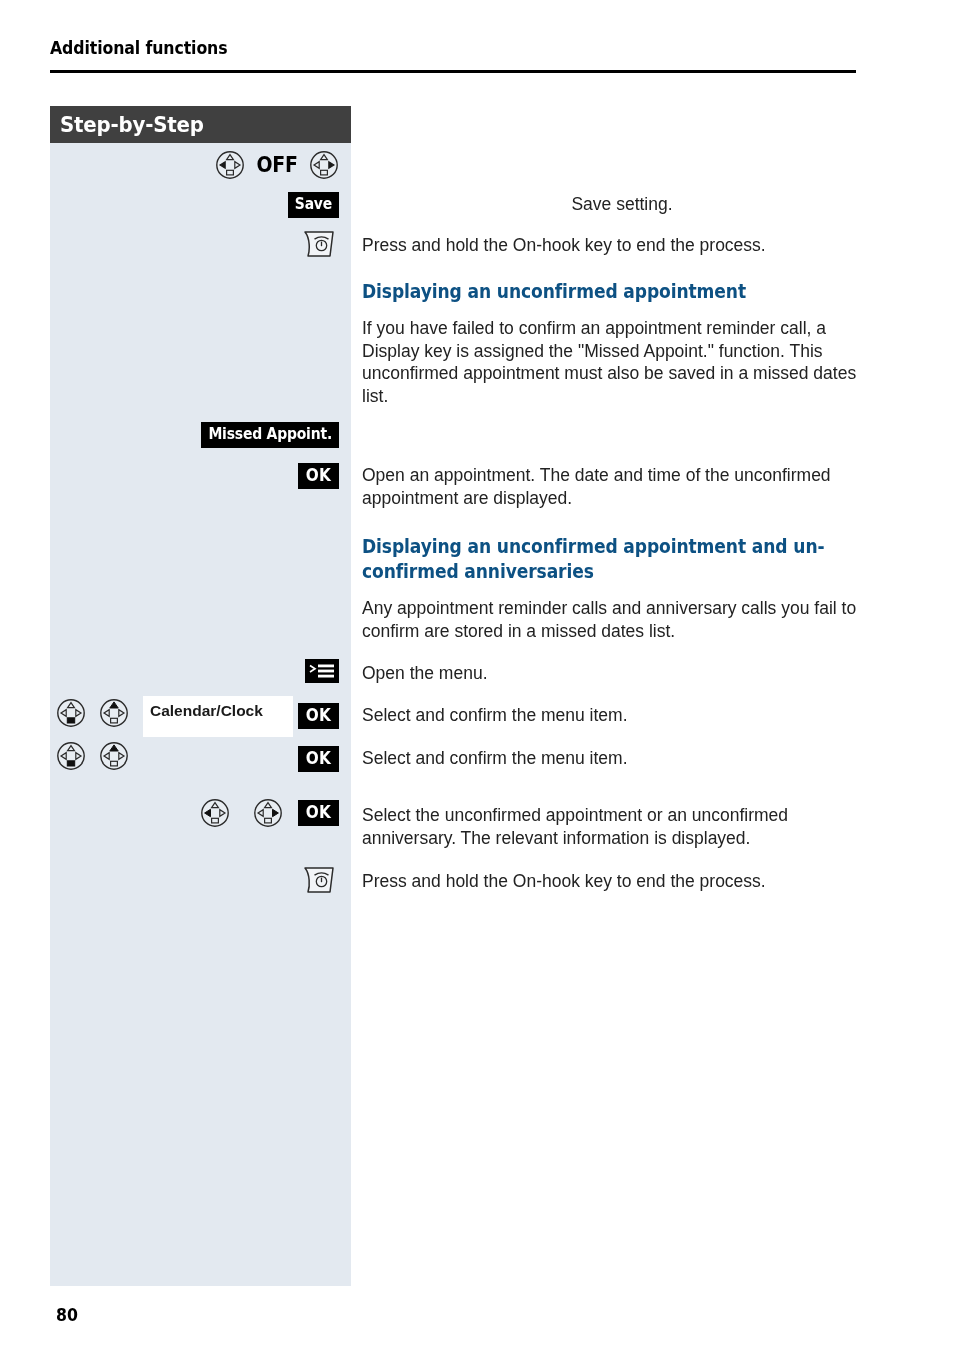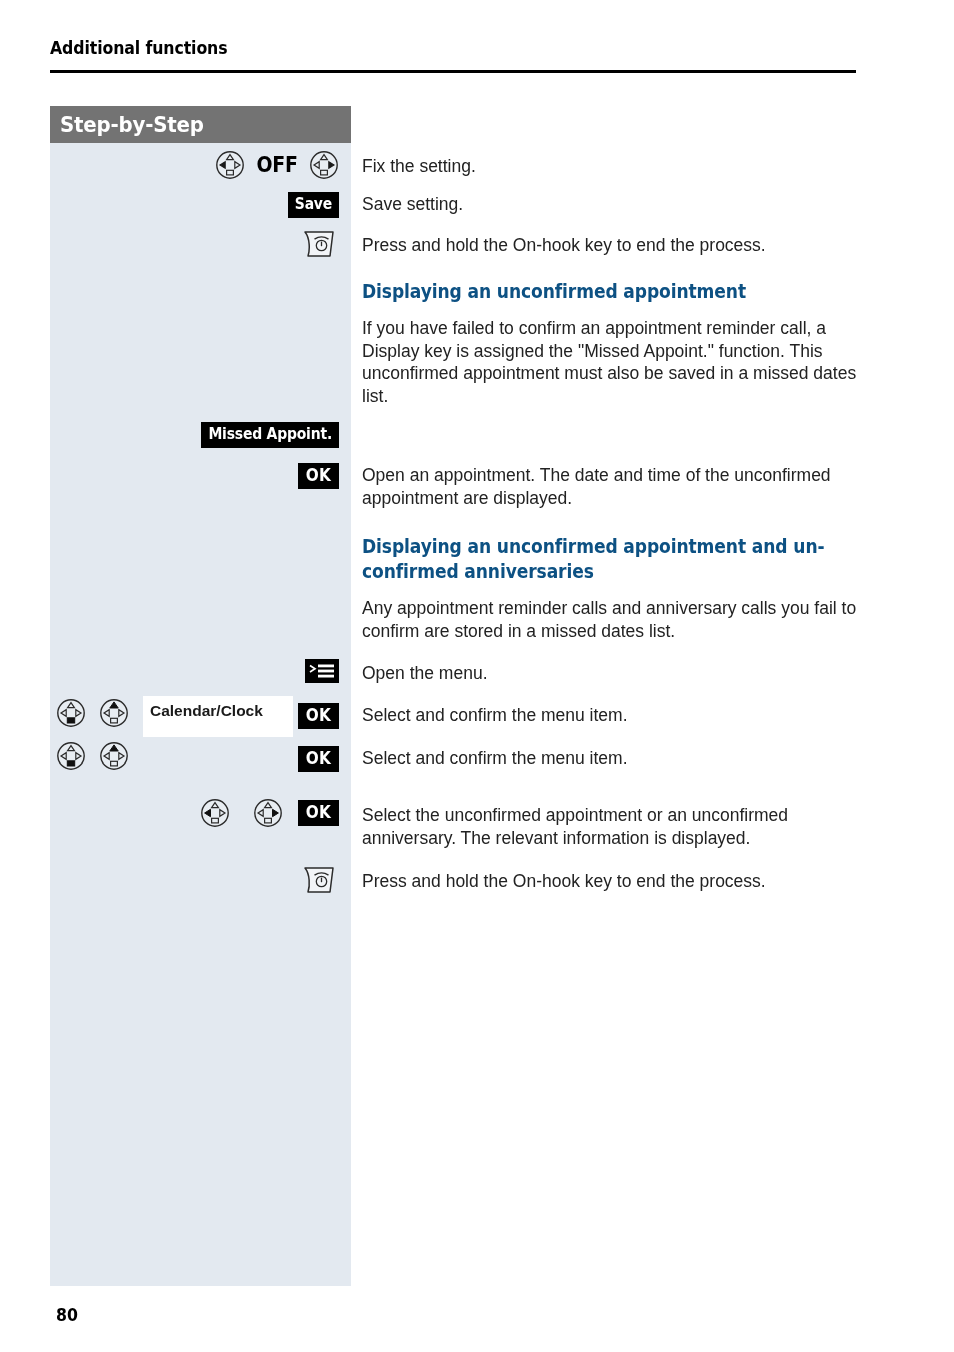--- a/index.html
+++ b/index.html
@@ -36,21 +36,21 @@
   .sbs-panel {
     position: absolute;
     left: 50px; top: 106px;
     width: 301px; height: 1180px;
     background: #e3e9f0;
   }
   .sbs-header {
     position: absolute;
     left: 50px; top: 106px;
     width: 301px; height: 37px;
-    background: #737373;
+    background: #404040;
   }
   .sbs-header-label {
     position: absolute;
     left: 10px; top: 6px;
     font-family: "DejaVu Sans Condensed", "Liberation Sans Narrow", "Liberation Sans", sans-serif;
     font-weight: bold;
     font-size: 22px;
     color: #ffffff;
     letter-spacing: -0.2px;
   }
@@ -188,30 +188,29 @@
         <svg width="30" height="30" viewBox="0 0 30 30">
           <circle cx="15" cy="15" r="13.2" fill="#e8edf2" stroke="#2b2b2b" stroke-width="1.4"></circle>
           <path d="M15 4.6 L18.4 9.6 L11.6 9.6 Z" fill="#e8edf2" stroke="#2b2b2b" stroke-width="1.2"></path>
           <path d="M5.0 15 L10.2 11.7 L10.2 18.3 Z" fill="#e8edf2" stroke="#2b2b2b" stroke-width="1.2"></path>
           <path d="M25.0 15 L19.8 11.7 L19.8 18.3 Z" fill="#1a1a1a" stroke="#1a1a1a" stroke-width="1.1"></path>
           <rect x="11.6" y="20.3" width="6.8" height="4.6" fill="#e8edf2" stroke="#2b2b2b" stroke-width="1.2"></rect>
         </svg>
       </span>
     </div>
   </div>
-  <div class="row-right desc" style="top:5px;">Fix the setting.</div>
 </div>
 
 <div class="row" style="top:192px; height:28px;">
   <div class="row-left">
     <div style="position:absolute; right:12px; top:0;">
       <span class="badge">Save</span>
     </div>
   </div>
-  <div class="row-right desc" style="top:1px;">Save setting.</div>
+  <div class="row-right desc" style="top:1px;text-align:center;">Save setting.</div>
 </div>
 
 <div class="row" style="top:228px; height:34px;">
   <div class="row-left">
     <div style="position:absolute; right:12px; top:0;">
       <span class="hookkey">
         <svg width="40" height="32" viewBox="0 0 40 32">
           <path d="M6 4 L34 4 L31 28 L9 28 C11 22 11 10 6 4 Z" fill="#f2f4f7" stroke="#2b2b2b" stroke-width="1.5" stroke-linejoin="round"></path>
           <circle cx="22.5" cy="17.5" r="5.2" fill="#f2f4f7" stroke="#2b2b2b" stroke-width="1.3"></circle>
           <line x1="22.5" y1="13.6" x2="22.5" y2="18.2" stroke="#2b2b2b" stroke-width="1.3"></line>

